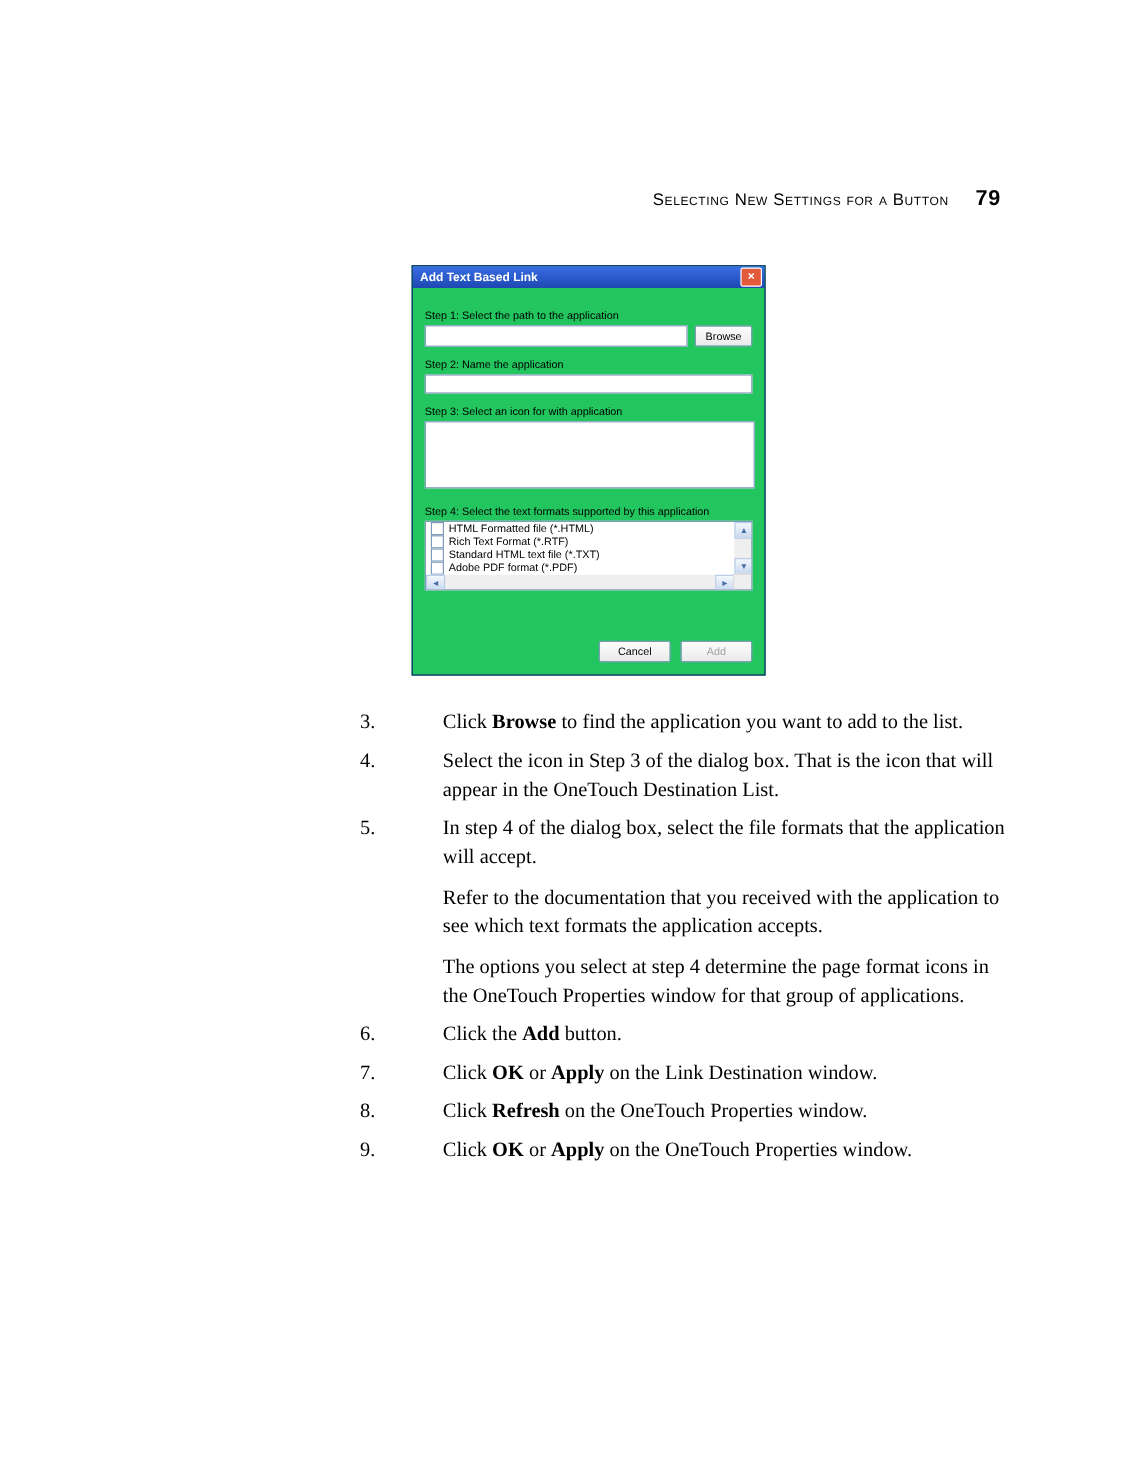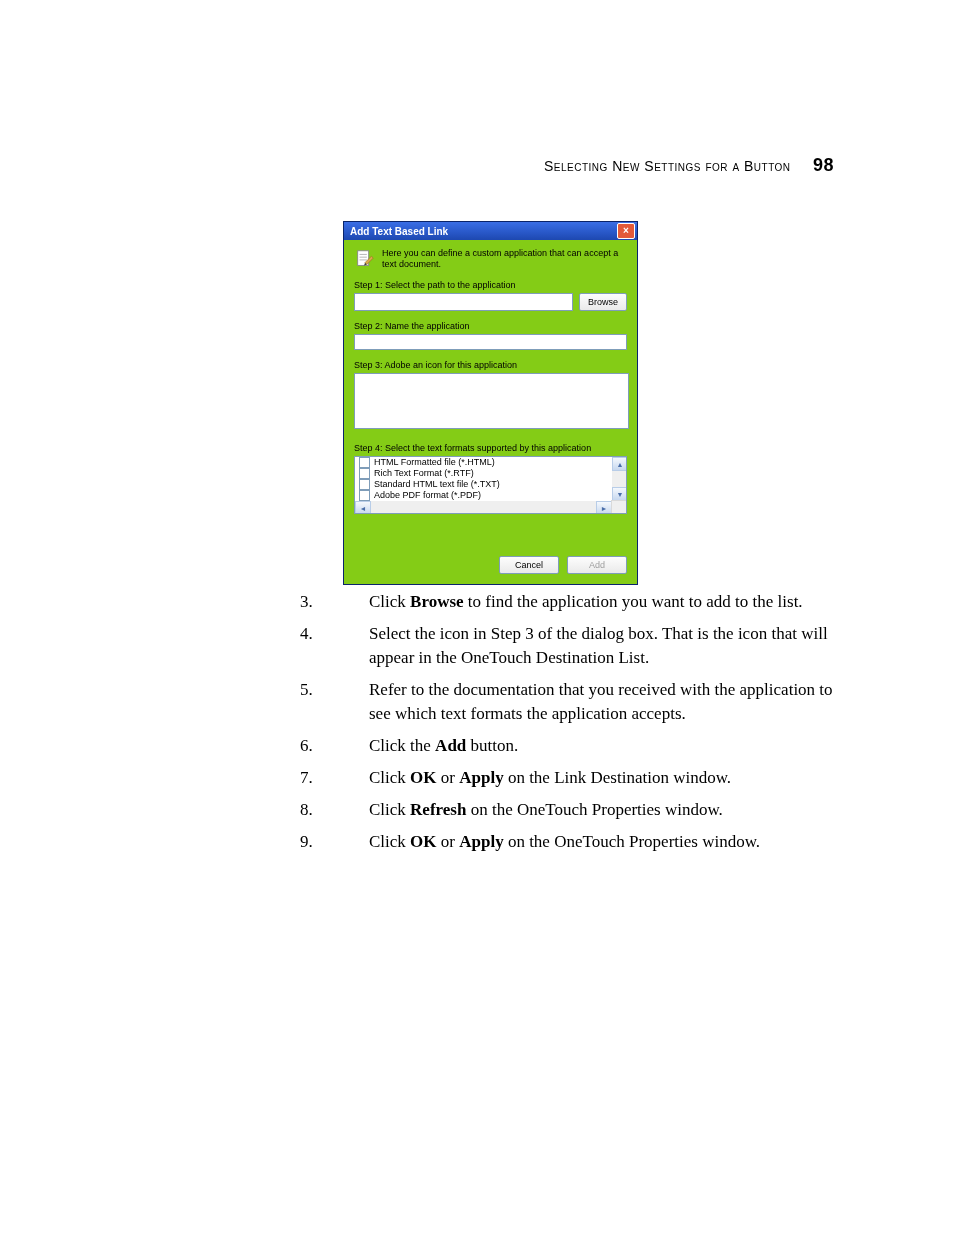--- a/index.html
+++ b/index.html
@@ -33,21 +33,21 @@
     margin-left: 18px;
   }
   .header .smallcaps { font-variant: small-caps; }
 
   
   .dialog {
     position: absolute;
     top: 221px;
     left: 343px;
     width: 293px;
-    background: #84cc16;
+    background: #22c55e;
     border: 1px solid #0a246a;
     font-family: Tahoma, Arial, sans-serif;
     font-size: 9px;
     color: #000;
   }
   .titlebar {
     height: 18px;
     background: linear-gradient(to bottom, #3a6ee5, #2857c7 60%, #1d48b0);
     color: #fff;
     display: flex;
@@ -189,53 +189,40 @@
   ol.steps > li .content p:last-child { margin-bottom: 0; }
   .b { font-weight: bold; }
 </style>
 </head>
 <body>
 
 <div class="page">
 
   <div class="header">
     <span class="smallcaps">Selecting New Settings for a Button</span>
-    <span class="pagenum">98</span>
+    <span class="pagenum">79</span>
   </div>
 
   <div class="dialog">
     <div class="titlebar">
       <span>Add Text Based Link</span>
       <div class="close-btn">×</div>
     </div>
     <div class="dlg-body">
-      <div class="intro-row">
-        <div class="intro-icon">
-          <svg viewBox="0 0 24 24">
-            <rect x="4" y="3" width="12" height="16" fill="#fff" stroke="#888" stroke-width="1"></rect>
-            <line x1="6" y1="7" x2="14" y2="7" stroke="#b0b0b0" stroke-width="1"></line>
-            <line x1="6" y1="10" x2="14" y2="10" stroke="#b0b0b0" stroke-width="1"></line>
-            <line x1="6" y1="13" x2="14" y2="13" stroke="#b0b0b0" stroke-width="1"></line>
-            <path d="M14 18 L21 11 L19 9 L12 16 Z" fill="#d9a94a" stroke="#a07820" stroke-width="0.8"></path>
-            <path d="M12 16 L11 19 L14 18 Z" fill="#3a3a3a"></path>
-          </svg>
-        </div>
-        <div class="intro-text">Here you can define a custom application that can accept a text document.</div>
-      </div>
 
       <div class="step-label">Step 1: Select the path to the application</div>
       <div class="row-inline">
         <input class="text-input" type="text" style="">
         <button class="win-btn">Browse</button>
       </div>
 
       <div class="step-label">Step 2: Name the application</div>
       <input class="text-input" type="text" style="width: 100%; box-sizing: border-box;">
 
-      <div class="step-label">Step 3: Adobe an icon for this application</div>
+      <div class="step-label">Step 3: Select an icon for with application</div>
       <div class="icon-box"></div>
 
       <div class="step-label" style="margin-top:14px;">Step 4: Select the text formats supported by this application</div>
       <div class="formats-box">
         <div class="formats-list">
           <div class="fmt-row">
             <span class="chk"></span>
             <span>HTML Formatted file (*.HTML)</span>
           </div>
           <div class="fmt-row">
@@ -281,21 +268,23 @@
       </li>
       <li>
         <div class="num">4.</div>
         <div class="content">
           <p>Select the icon in Step 3 of the dialog box. That is the icon that will appear in the OneTouch Destination List.</p>
         </div>
       </li>
       <li>
         <div class="num">5.</div>
         <div class="content">
+          <p>In step 4 of the dialog box, select the file formats that the application will accept.</p>
           <p>Refer to the documentation that you received with the application to see which text formats the application accepts.</p>
+          <p>The options you select at step 4 determine the page format icons in the OneTouch Properties window for that group of applications.</p>
         </div>
       </li>
       <li>
         <div class="num">6.</div>
         <div class="content">
           <p>
             <span>Click the </span><span class="b">Add</span><span> button.</span>
           </p>
         </div>
       </li>

